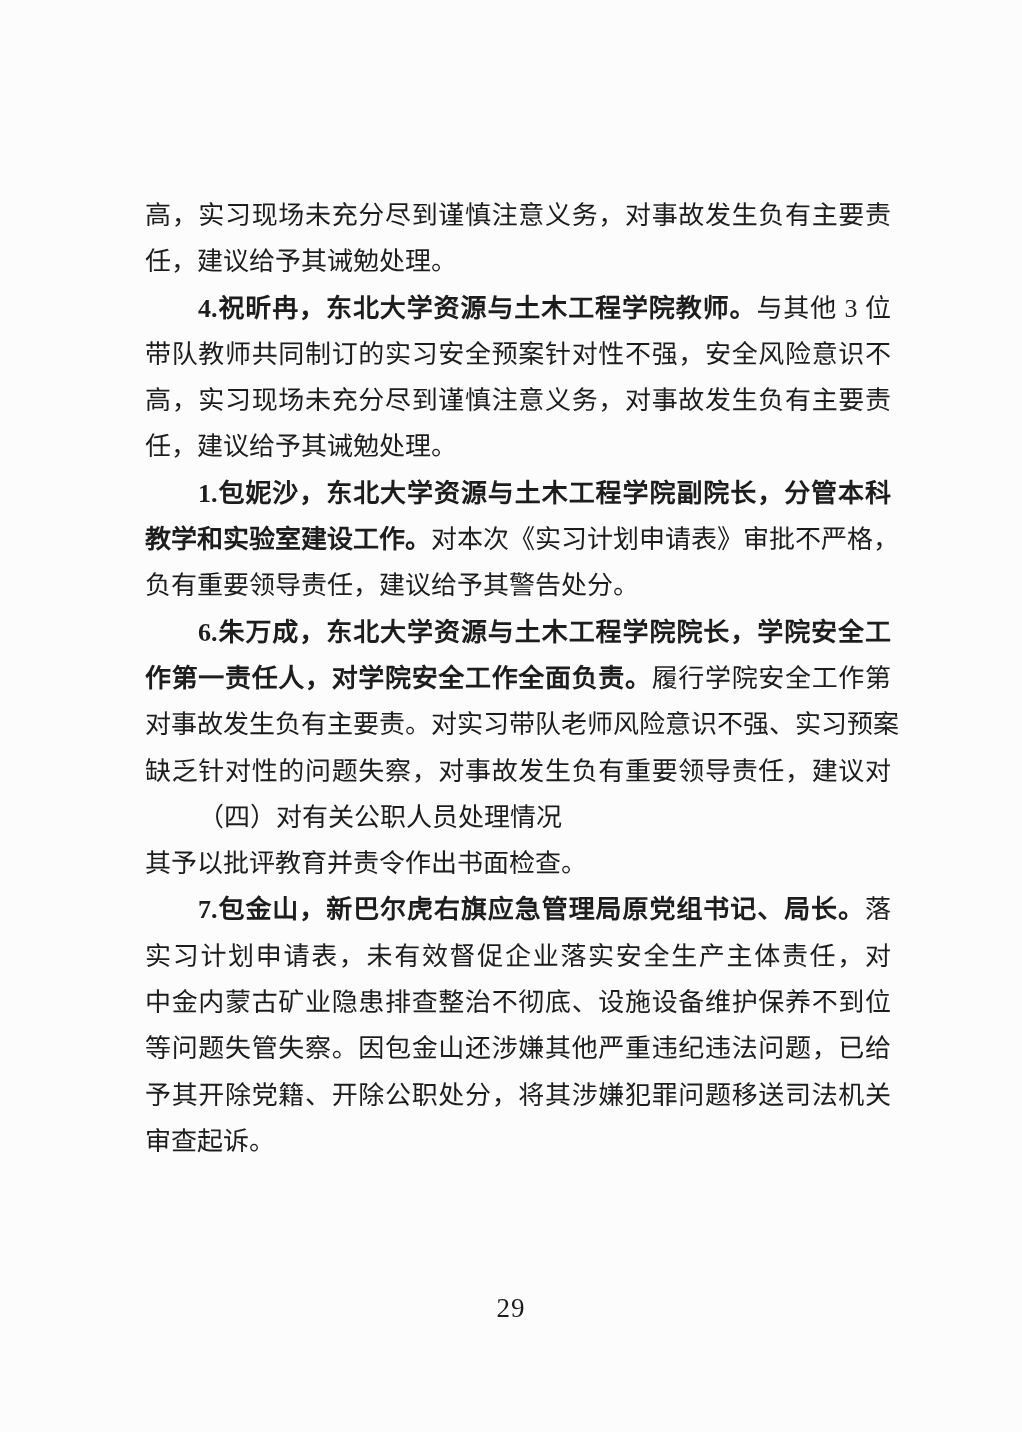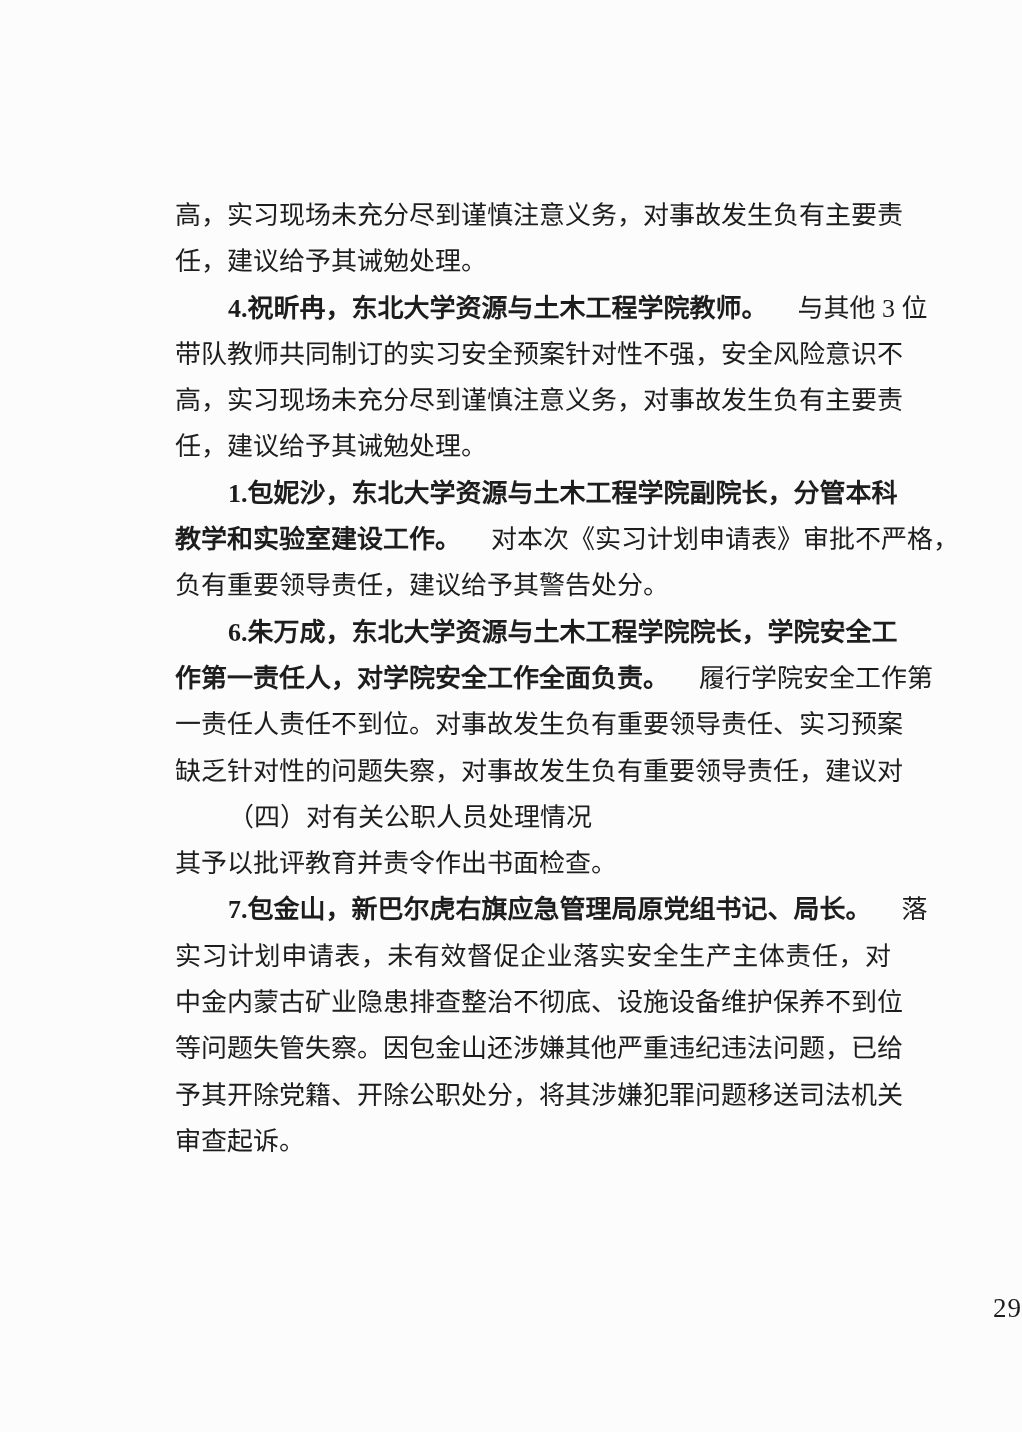--- a/index.html
+++ b/index.html
@@ -30,28 +30,28 @@
   .line {
     line-height: 46.3px;
     height: 46.3px;
     white-space: nowrap;
     text-align: justify;
   }
   
   .line.full { text-align-last: justify; }
   .line.last { text-align-last: left; }
   .line.indent { padding-left: 53px; }
-  .seg { font-weight: normal; margin-left: 30px; }
+  .seg { font-weight: normal; }
   .seg.bold { font-weight: bold; font-family: Liberation Serif, serif; }
   .page-number {
     position: absolute;
     top: 1288px;
     left: 0;
     width: 100%;
-    text-align: right;
+    text-align: center;
     font-size: 27px;
     line-height: 40px;
     color: var(--ink);
     letter-spacing: 1px;
   }
 </style>
 </head>
 <body>
 
 <div class="page">
@@ -60,21 +60,21 @@
       <div class="line last"><span class="seg">任，建议给予其诫勉处理。</span></div>
       <div class="line indent full"><span class="seg bold">4.祝昕冉，东北大学资源与土木工程学院教师。</span><span class="seg">与其他 3 位</span></div>
       <div class="line full"><span class="seg">带队教师共同制订的实习安全预案针对性不强，安全风险意识不</span></div>
       <div class="line full"><span class="seg">高，实习现场未充分尽到谨慎注意义务，对事故发生负有主要责</span></div>
       <div class="line last"><span class="seg">任，建议给予其诫勉处理。</span></div>
       <div class="line indent full"><span class="seg bold">1.包妮沙，东北大学资源与土木工程学院副院长，分管本科</span></div>
       <div class="line full"><span class="seg bold">教学和实验室建设工作。</span><span class="seg">对本次《实习计划申请表》审批不严格，</span></div>
       <div class="line last"><span class="seg">负有重要领导责任，建议给予其警告处分。</span></div>
       <div class="line indent full"><span class="seg bold">6.朱万成，东北大学资源与土木工程学院院长，学院安全工</span></div>
       <div class="line full"><span class="seg bold">作第一责任人，对学院安全工作全面负责。</span><span class="seg">履行学院安全工作第</span></div>
-      <div class="line full"><span class="seg">一责任人责任不到位。对事故发生负有重要领导责任、实习预案</span></div>
+      <div class="line full"><span class="seg">对事故发生负有主要责。对实习带队老师风险意识不强、实习预案</span></div>
       <div class="line full"><span class="seg">缺乏针对性的问题失察，对事故发生负有重要领导责任，建议对</span></div>
       <div class="line indent last"><span class="seg">（四）对有关公职人员处理情况</span></div>
       <div class="line last"><span class="seg">其予以批评教育并责令作出书面检查。</span></div>
       <div class="line indent full"><span class="seg bold">7.包金山，新巴尔虎右旗应急管理局原党组书记、局长。</span><span class="seg">落</span></div>
       <div class="line full"><span class="seg">实习计划申请表，未有效督促企业落实安全生产主体责任，对</span></div>
       <div class="line full"><span class="seg">中金内蒙古矿业隐患排查整治不彻底、设施设备维护保养不到位</span></div>
       <div class="line full"><span class="seg">等问题失管失察。因包金山还涉嫌其他严重违纪违法问题，已给</span></div>
       <div class="line full"><span class="seg">予其开除党籍、开除公职处分，将其涉嫌犯罪问题移送司法机关</span></div>
       <div class="line last"><span class="seg">审查起诉。</span></div>
     </div>

